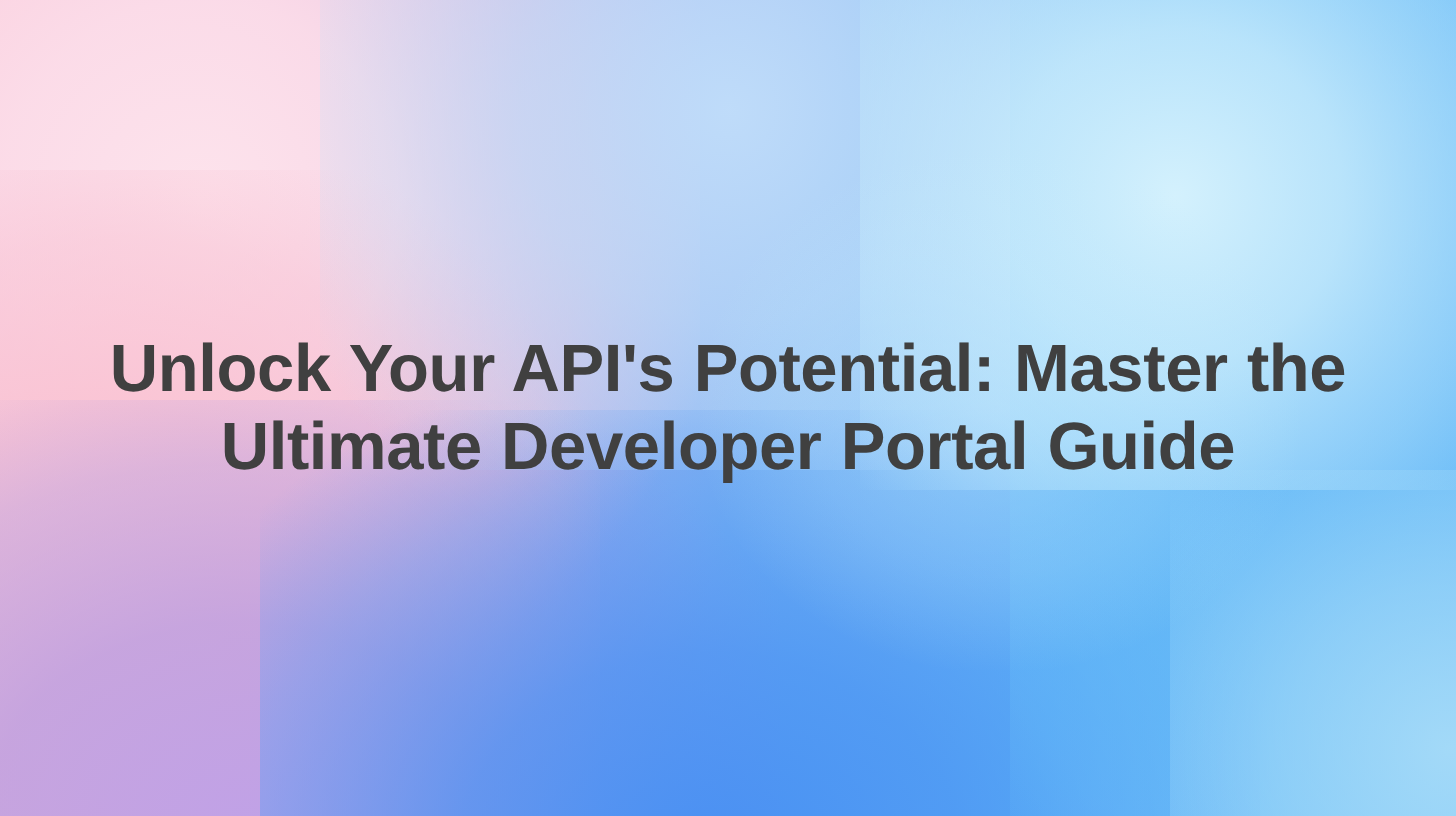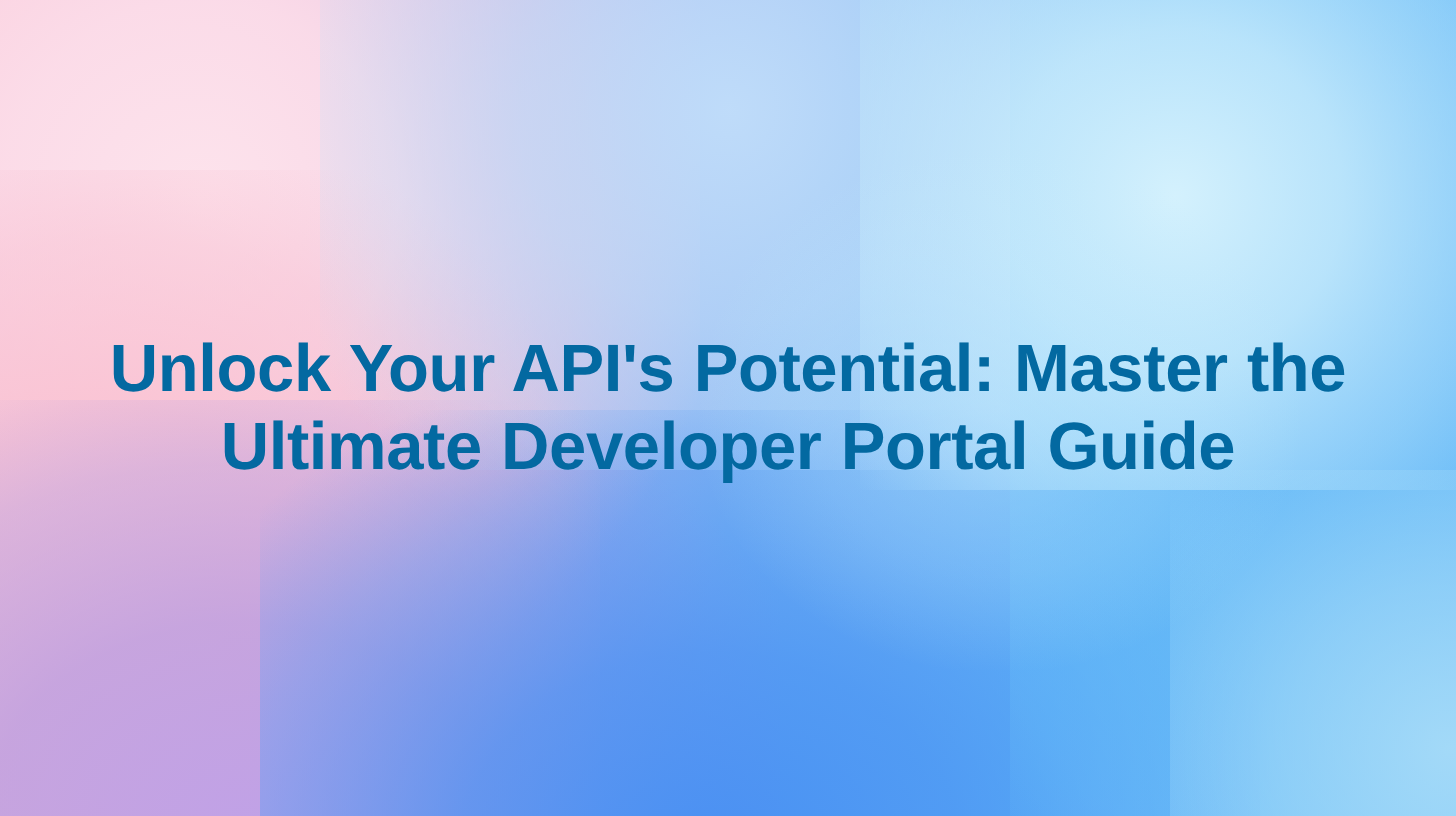--- a/index.html
+++ b/index.html
@@ -141,21 +141,21 @@
     align-items: center;
     justify-content: center;
   }
 
   .headline {
     width: 1400px;
     margin: 0;
     padding: 0 24px;
     box-sizing: border-box;
     text-align: center;
-    color: #0369a1;
+    color: #404040;
     font-family: "Liberation Sans", sans-serif;
     font-size: 67px;
     font-weight: 700;
     line-height: 78px;
     letter-spacing: -0.4px;
     word-spacing: 1px;
     text-rendering: geometricPrecision;
   }
 </style>
 </head>

